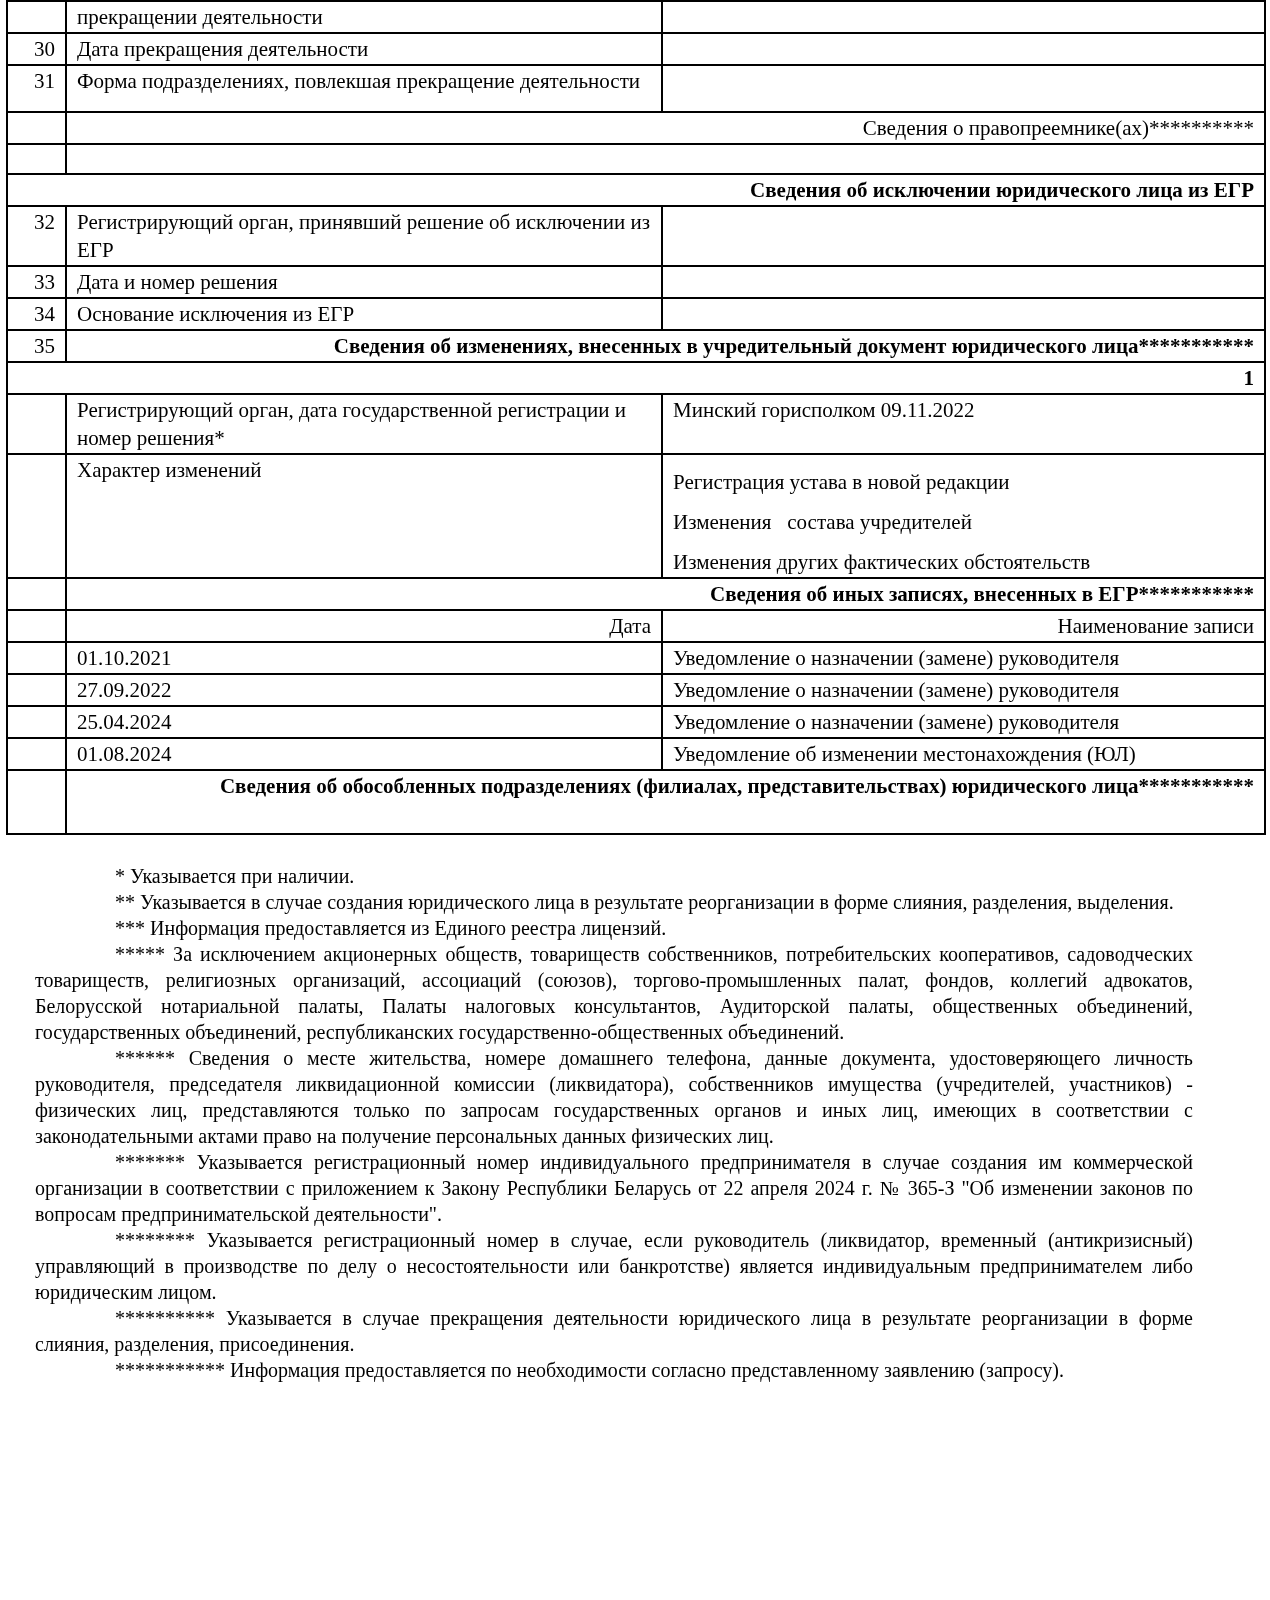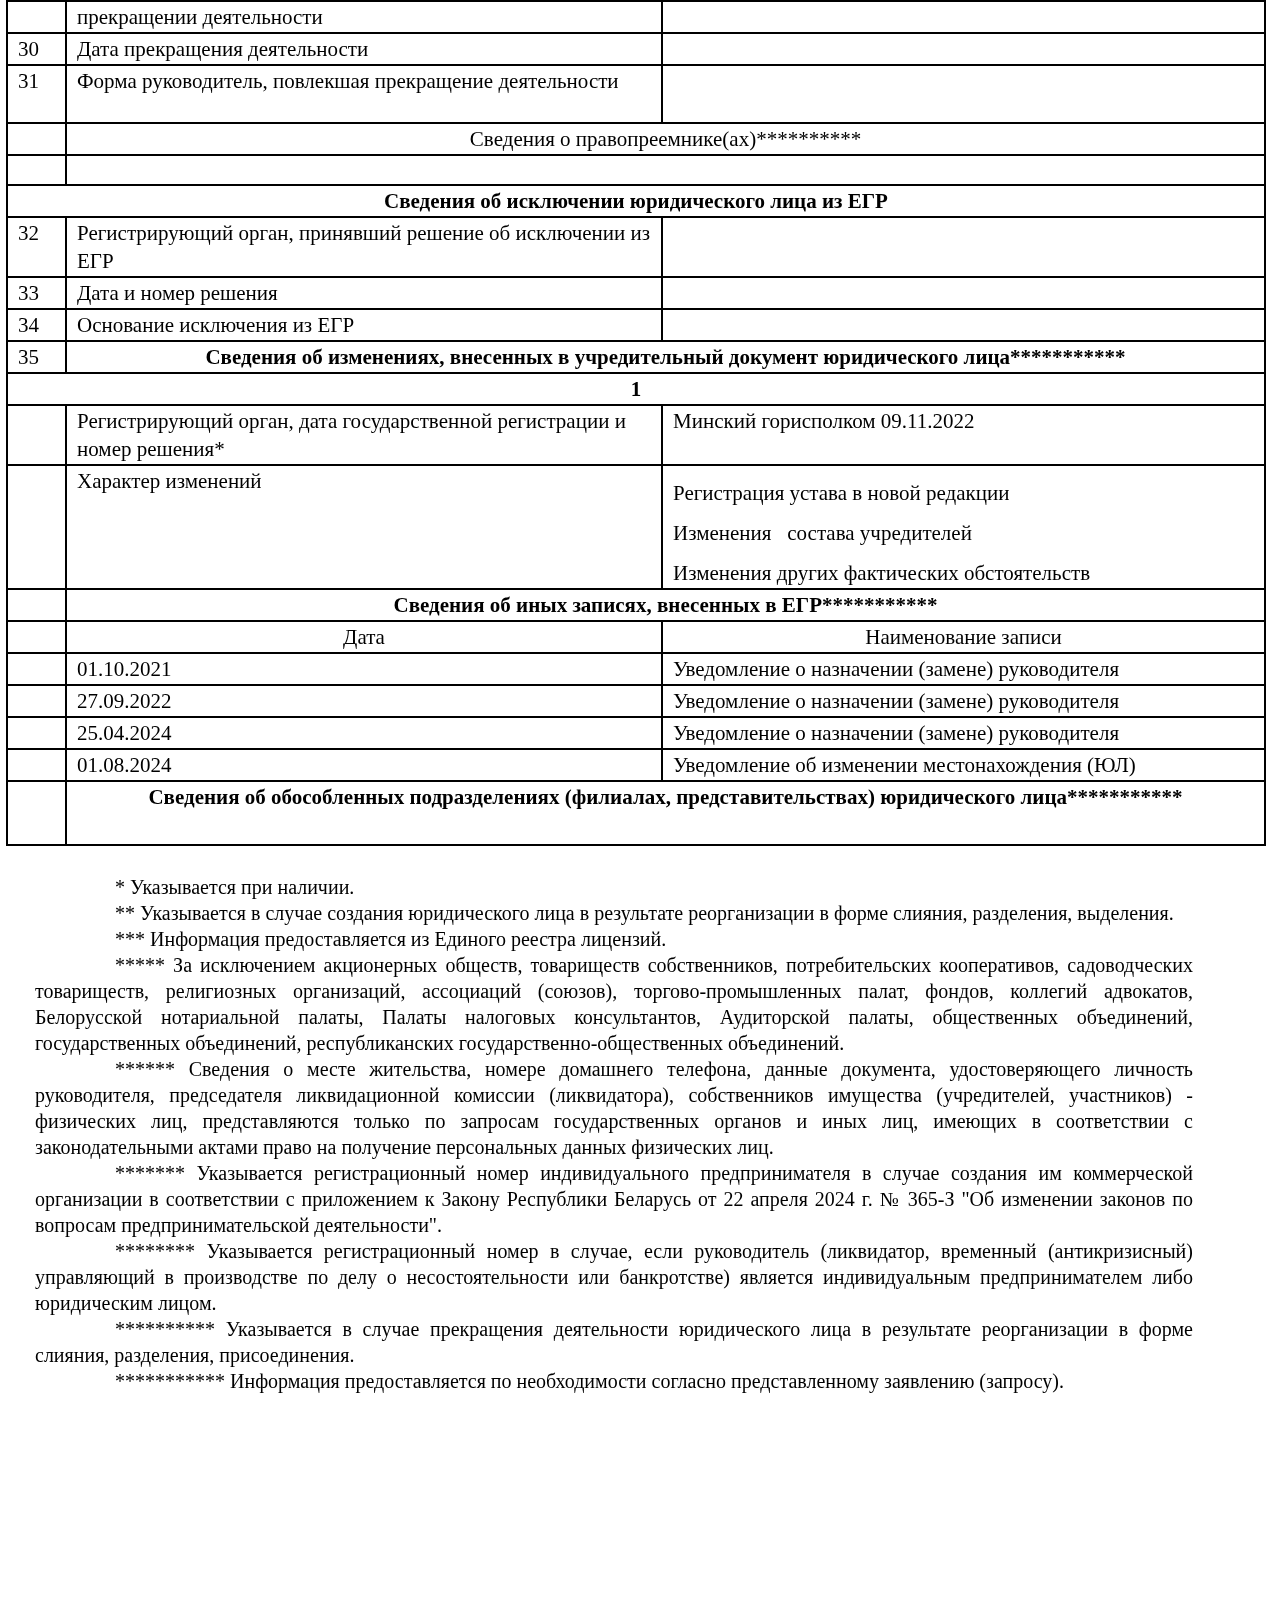--- a/index.html
+++ b/index.html
@@ -20,24 +20,24 @@
     border-radius: 28px;
   }
   table.egr td {
     border: 2px solid #000;
     font-size: 21px;
     line-height: 28px;
     vertical-align: top;
     padding: 1px 10px;
     overflow: hidden;
   }
-  td.num { text-align: left; padding: 1px 2px; }
+  td.num { text-align: right; padding: 1px 2px; }
   td.label { padding: 1px 40px 1px 14px; }
   td.value { padding: 1px 10px 1px 12px; }
-  td.merged { text-align: center; padding: 1px 40px; }
+  td.merged { text-align: right; padding: 1px 40px; }
   .bold { font-weight: bold; }
   .pre { white-space: pre-wrap; margin-top: 12px; }
   .footnotes {
     margin: 28px 77px 0 35px;
     font-size: 20px;
     line-height: 26px;
     text-align: justify;
   }
   .footnotes p {
     margin: 0;
@@ -62,23 +62,23 @@
         <td class="label">прекращении деятельности</td>
         <td class="value"></td>
       </tr>
 
       <tr style="height:30px">
         <td class="num">30</td>
         <td class="label">Дата прекращения деятельности</td>
         <td class="value"></td>
       </tr>
 
-      <tr style="height:58px">
+      <tr style="height:47px">
         <td class="num">31</td>
-        <td class="label">Форма руководитель, повлекшая прекращение деятельности</td>
+        <td class="label">Форма подразделениях, повлекшая прекращение деятельности</td>
         <td class="value"></td>
       </tr>
 
       <tr style="height:30px">
         <td class="num"></td>
         <td class="merged" colspan="2">Сведения о правопреемнике(ах)**********</td>
       </tr>
 
       <tr style="height:30px">
         <td class="num"></td>

